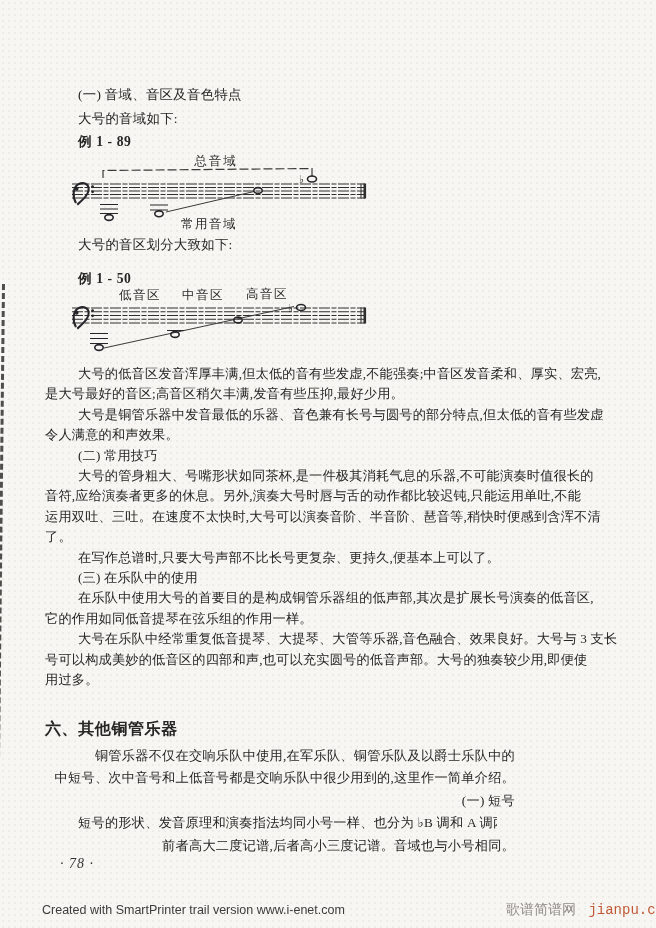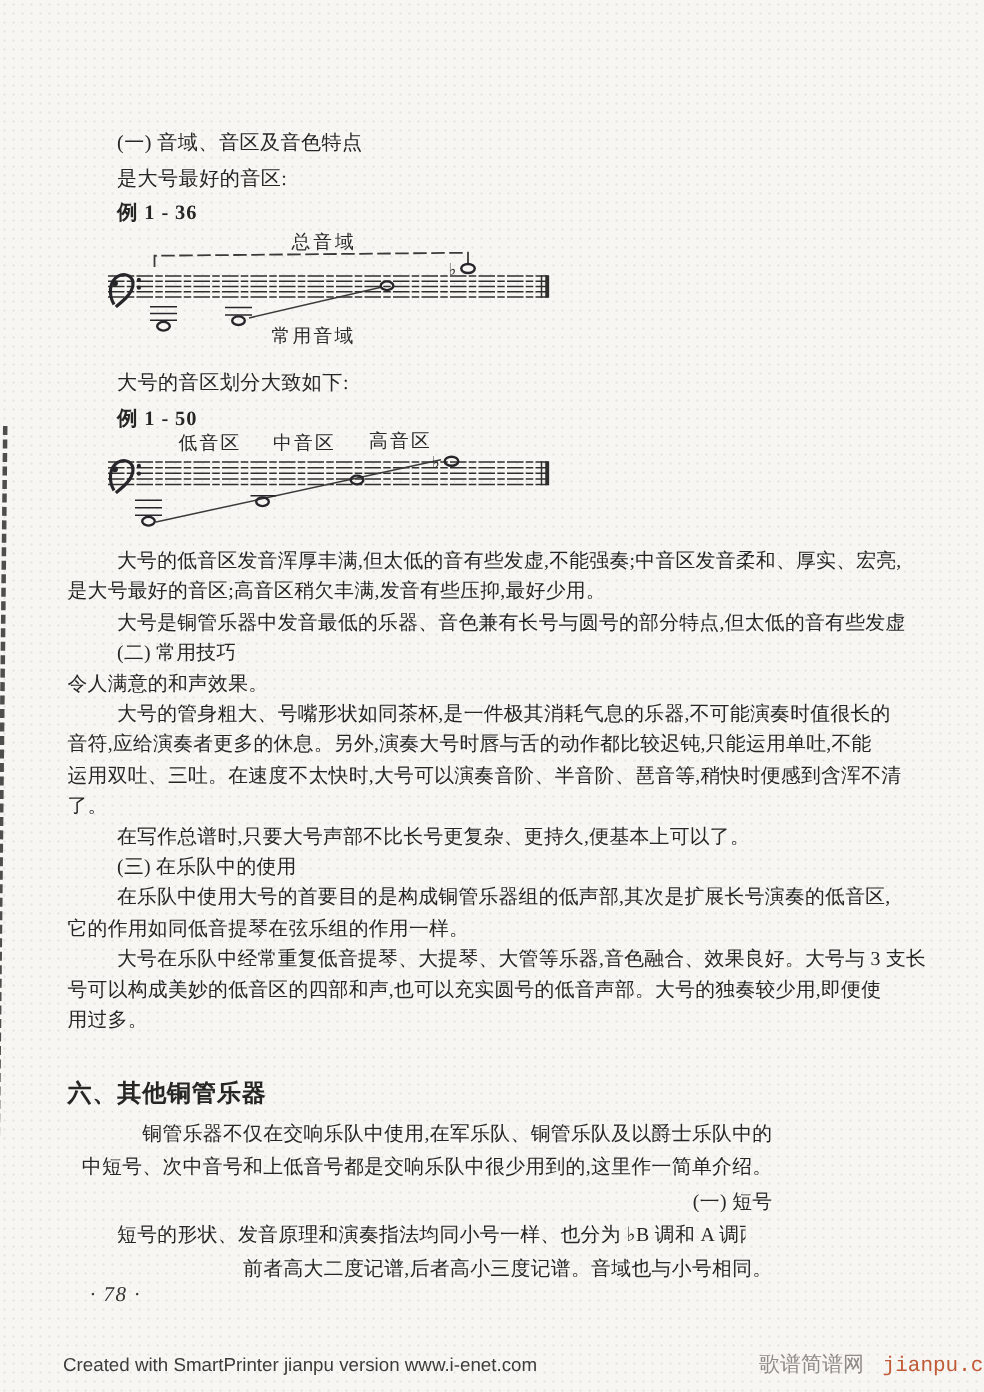--- a/index.html
+++ b/index.html
@@ -38,22 +38,22 @@
   svg text{font-family:"Liberation Serif","DejaVu Serif",serif;fill:#2a2a28;}
 </style>
 </head>
 <body>
 
 <div id="page">
 
   <div id="edge-dashes" class="abs"></div>
 
   <div class="abs tline" style="left:78px;top:86px;">(一) 音域、音区及音色特点</div>
-  <div class="abs tline" style="left:78px;top:110px;">是大号最好的音区:</div>
-  <div class="abs exlabel" style="left:78px;top:133px;">例 1 - 36</div>
+  <div class="abs tline" style="left:78px;top:110px;">大号的音域如下:</div>
+  <div class="abs exlabel" style="left:78px;top:133px;">例 1 - 89</div>
 
   <svg class="abs" style="left:68px;top:152px;" width="308" height="86" viewBox="0 0 308 86">
     <defs>
       <g id="clef">
         <path d="M8,51 C4.5,45 4.5,35.5 10.5,32.2 C15.8,29.4 21.2,32.4 20.6,38 C20,44 14,48.6 9.2,52.6" fill="none" stroke="#26262a" stroke-width="2.1"></path>
         <circle cx="8.6" cy="36.8" r="2" fill="#26262a"></circle>
         <circle cx="24.6" cy="34.6" r="1.4" fill="#26262a"></circle>
         <circle cx="24.6" cy="39.8" r="1.4" fill="#26262a"></circle>
       </g>
     </defs>
@@ -91,21 +91,21 @@
     <ellipse cx="190" cy="38.5" rx="4.2" ry="2.9" fill="none" stroke="#26262a" stroke-width="1.6"></ellipse>
 
     <g>
       <text x="231" y="31" font-size="11">♭</text>
       <ellipse cx="244" cy="27" rx="4.5" ry="3" fill="none" stroke="#26262a" stroke-width="1.6"></ellipse>
     </g>
 
     <text x="141" y="76" font-size="12.5" letter-spacing="1.5" text-anchor="middle">常用音域</text>
   </svg>
 
-  <div class="abs tline" style="left:78px;top:246px;">大号的音区划分大致如下:</div>
+  <div class="abs tline" style="left:78px;top:236px;">大号的音区划分大致如下:</div>
   <div class="abs exlabel" style="left:78px;top:270px;">例 1 - 50</div>
 
   <svg class="abs" style="left:68px;top:286px;" width="308" height="74" viewBox="0 0 308 74">
     <text x="72" y="13" font-size="12.5" letter-spacing="1.5" text-anchor="middle">低音区</text>
     <text x="135" y="13" font-size="12.5" letter-spacing="1.5" text-anchor="middle">中音区</text>
     <text x="199" y="12" font-size="12.5" letter-spacing="1.5" text-anchor="middle">高音区</text>
 
     <g stroke="#2e2e2c" stroke-width="1" stroke-dasharray="11 1.5 5 1.5">
       <line x1="4" y1="22" x2="297" y2="22"></line>
       <line x1="4" y1="25.75" x2="297" y2="25.75"></line>
@@ -137,22 +137,22 @@
     <g>
       <text x="220" y="26" font-size="11">♭</text>
       <ellipse cx="233" cy="21.5" rx="4.5" ry="3" fill="none" stroke="#26262a" stroke-width="1.6"></ellipse>
     </g>
   </svg>
 
   <div class="abs body-block">
     <div class="ln ind">大号的低音区发音浑厚丰满,但太低的音有些发虚,不能强奏;中音区发音柔和、厚实、宏亮,</div>
     <div class="ln">是大号最好的音区;高音区稍欠丰满,发音有些压抑,最好少用。</div>
     <div class="ln ind">大号是铜管乐器中发音最低的乐器、音色兼有长号与圆号的部分特点,但太低的音有些发虚</div>
+    <div class="ln">令人满意的和声效果。</div>
     <div class="ln ind">(二) 常用技巧</div>
-    <div class="ln">令人满意的和声效果。</div>
     <div class="ln ind">大号的管身粗大、号嘴形状如同茶杯,是一件极其消耗气息的乐器,不可能演奏时值很长的</div>
     <div class="ln">音符,应给演奏者更多的休息。另外,演奏大号时唇与舌的动作都比较迟钝,只能运用单吐,不能</div>
     <div class="ln">运用双吐、三吐。在速度不太快时,大号可以演奏音阶、半音阶、琶音等,稍快时便感到含浑不清</div>
     <div class="ln">了。</div>
     <div class="ln ind">在写作总谱时,只要大号声部不比长号更复杂、更持久,便基本上可以了。</div>
     <div class="ln ind">(三) 在乐队中的使用</div>
     <div class="ln ind">在乐队中使用大号的首要目的是构成铜管乐器组的低声部,其次是扩展长号演奏的低音区,</div>
     <div class="ln">它的作用如同低音提琴在弦乐组的作用一样。</div>
     <div class="ln ind">大号在乐队中经常重复低音提琴、大提琴、大管等乐器,音色融合、效果良好。大号与 3 支长</div>
     <div class="ln">号可以构成美妙的低音区的四部和声,也可以充实圆号的低音声部。大号的独奏较少用,即便使</div>
@@ -164,19 +164,19 @@
   <div class="abs bottom-block">
     <div class="ln ind">铜管乐器不仅在交响乐队中使用,在军乐队、铜管乐队及以爵士乐队中的</div>
     <div class="ln off5">中短号、次中音号和上低音号都是交响乐队中很少用到的,这里作一简单介绍。</div>
     <div class="ln ind">(一) 短号</div>
     <div class="ln ind clip">短号的形状、发音原理和演奏指法均同小号一样、也分为 ♭B 调和 A 调两种</div>
     <div class="ln off12">前者高大二度记谱,后者高小三度记谱。音域也与小号相同。</div>
   </div>
 
   <div id="page-number" class="abs">· 78 ·</div>
 
-  <div id="footer-left" class="abs">Created with SmartPrinter jianpu version www.i-enet.com</div>
+  <div id="footer-left" class="abs">Created with SmartPrinter trail version www.i-enet.com</div>
   <div id="footer-right" class="abs">
     <span class="site">歌谱简谱网</span>
     <span class="domain">jianpu.cn</span>
   </div>
 
 </div>
 
 </body></html>

